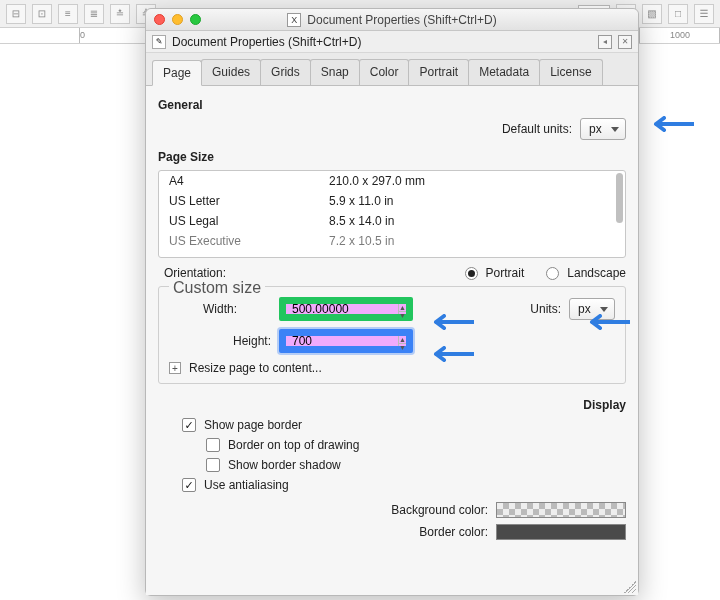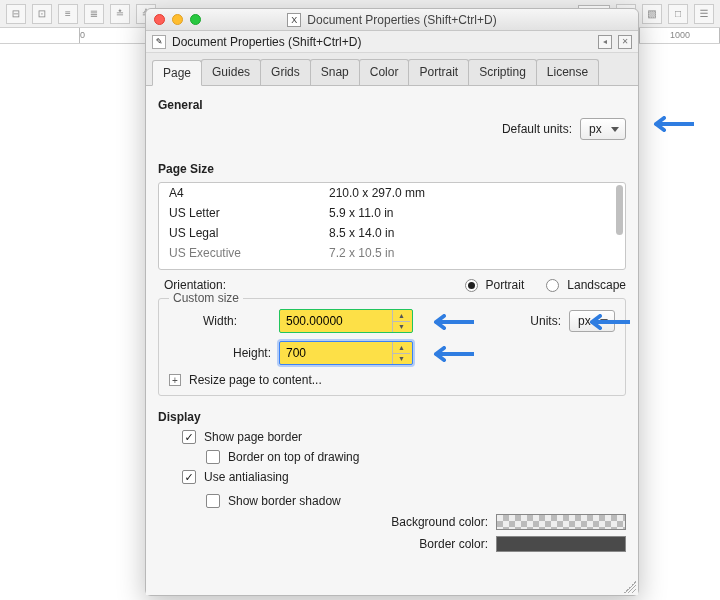--- a/index.html
+++ b/index.html
@@ -228,29 +228,29 @@
     border-radius: 3px;
     padding: 10px 10px 8px 10px;
     margin-top: 6px;
     position: relative;
   }
   .fieldset .legend {
     position: absolute;
     top: -8px; left: 10px;
     background: #f6f6f6;
     padding: 0 4px;
-    font-size: 12px;
+    font-size: 16px;
     color: #555;
   }
   .spin {
     display: inline-flex;
-    border: 1px solid #22c55e;
+    border: 7px solid #22c55e;
     height: 24px;
     width: 134px;
-    background: #fde047;
+    background: #f0abfc;
     position: relative;
     border-radius: 2px;
     align-items: center;
   }
   .spin input {
     border: none;
     width: 112px;
     height: 100%;
     padding: 0 6px;
     font-size: 12px;
@@ -384,28 +384,28 @@
     <span class="sq-btn">✕</span>
   </div>
 
   <div class="tab-strip">
     <div class="tab active">Page</div>
     <div class="tab">Guides</div>
     <div class="tab">Grids</div>
     <div class="tab">Snap</div>
     <div class="tab">Color</div>
     <div class="tab">Portrait</div>
-    <div class="tab">Scripting</div>
+    <div class="tab">Metadata</div>
     <div class="tab">License</div>
   </div>
 
   <div class="tab-body">
 
     <div class="section-head">General</div>
-    <div class="row right" style="margin-bottom:22px;">
+    <div class="row right" style="margin-bottom:10px;">
       <span>Default units:</span>
       <div class="select">
         <span>px</span>
       </div>
     </div>
 
     <div class="section-head">Page Size</div>
     <div class="sizes-box">
       <div class="scrollbar"></div>
       <div class="srow">
@@ -460,36 +460,36 @@
               <div>▼</div>
             </div>
         </div>
       </div>
       <div class="row">
         <span class="expander">+</span>
         <span>Resize page to content...</span>
       </div>
     </div>
 
-    <div class="section-head" style="margin-top:14px;">Display</div>
+    <div class="section-head" style="margin-top:14px;text-align:right;">Display</div>
     <div class="row" style="padding-left:24px; margin-bottom:6px;">
       <span class="checkbox-box checked"></span>
       <span>Show page border</span>
     </div>
     <div class="row" style="padding-left:48px; margin-bottom:6px;">
       <span class="checkbox-box"></span>
       <span>Border on top of drawing</span>
     </div>
+    <div class="row" style="padding-left:48px; margin-bottom:6px;">
+      <span class="checkbox-box"></span>
+      <span>Show border shadow</span>
+    </div>
     <div class="row" style="padding-left:24px; margin-bottom:10px;">
       <span class="checkbox-box checked"></span>
       <span>Use antialiasing</span>
-    </div>
-    <div class="row" style="padding-left:48px; margin-bottom:6px;">
-      <span class="checkbox-box"></span>
-      <span>Show border shadow</span>
     </div>
     <div class="row right" style="margin-bottom:6px;">
       <span>Background color:</span>
       <div class="swatch checker"></div>
     </div>
     <div class="row right">
       <span>Border color:</span>
       <div class="swatch dark"></div>
     </div>
 

